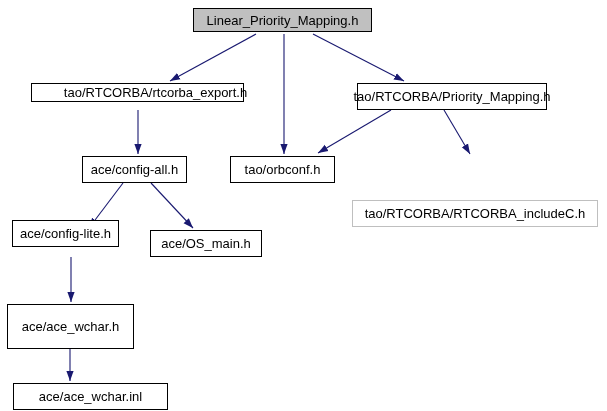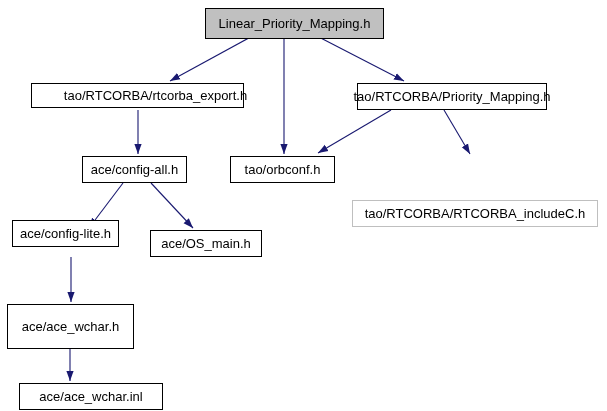--- a/index.html
+++ b/index.html
@@ -70,33 +70,33 @@
     <line class="edge" x1="313" y1="34" x2="404" y2="81" marker-end="url(#arrow)"></line>
     <line class="edge" x1="138" y1="110" x2="138" y2="154" marker-end="url(#arrow)"></line>
     <line class="edge" x1="391" y1="110" x2="318" y2="153" marker-end="url(#arrow)"></line>
     <line class="edge" x1="444" y1="110" x2="470" y2="154" marker-end="url(#arrow)"></line>
     <line class="edge" x1="123" y1="183" x2="89" y2="228" marker-end="url(#arrow)"></line>
     <line class="edge" x1="151" y1="183" x2="193" y2="228" marker-end="url(#arrow)"></line>
     <line class="edge" x1="71" y1="257" x2="71" y2="302" marker-end="url(#arrow)"></line>
     <line class="edge" x1="70" y1="331" x2="70" y2="381" marker-end="url(#arrow)"></line>
   </svg>
 
-  <div class="node root" style="left:193px; top:8px; width:179px; height:31px;margin-left:12px;">Linear_Priority_Mapping.h</div>
+  <div class="node root" style="left:193px; top:8px; width:179px; height:24px;">Linear_Priority_Mapping.h</div>
 
-  <div class="node" style="left:31px; top:83px; width:213px; height:25px;padding-left:36px;">tao/RTCORBA/rtcorba_export.h</div>
+  <div class="node" style="left:31px; top:83px; width:213px; height:19px;padding-left:36px;">tao/RTCORBA/rtcorba_export.h</div>
 
   <div class="node" style="left:329px; top:83px; width:190px; height:27px;margin-left:28px;">tao/RTCORBA/Priority_Mapping.h</div>
 
   <div class="node" style="left:82px; top:156px; width:105px; height:27px;">ace/config-all.h</div>
 
   <div class="node" style="left:230px; top:156px; width:105px; height:27px;">tao/orbconf.h</div>
 
   <div class="node external" style="left:352px; top:156px; width:246px; height:27px;">tao/RTCORBA/RTCORBA_includeC.h</div>
 
   <div class="node" style="left:12px; top:220px; width:107px; height:27px;">ace/config-lite.h</div>
 
   <div class="node" style="left:150px; top:230px; width:112px; height:27px;">ace/OS_main.h</div>
 
   <div class="node" style="left:7px; top:304px; width:127px; height:45px;">ace/ace_wchar.h</div>
 
-  <div class="node" style="left:19px; top:383px; width:144px; height:27px;">ace/ace_wchar.inl</div>
+  <div class="node" style="left:13px; top:383px; width:155px; height:27px;">ace/ace_wchar.inl</div>
 
 </div>
 
 </body></html>

